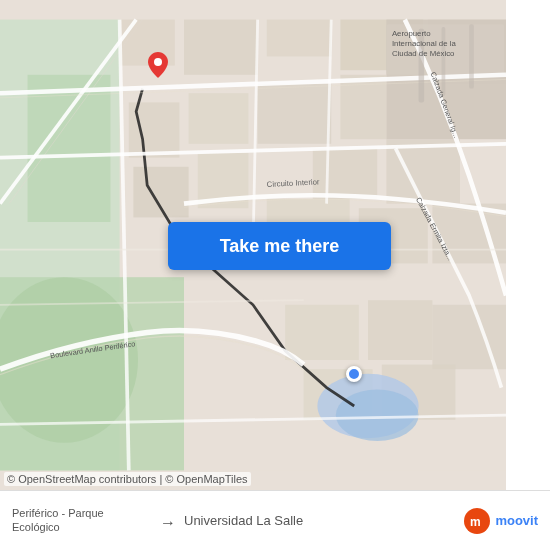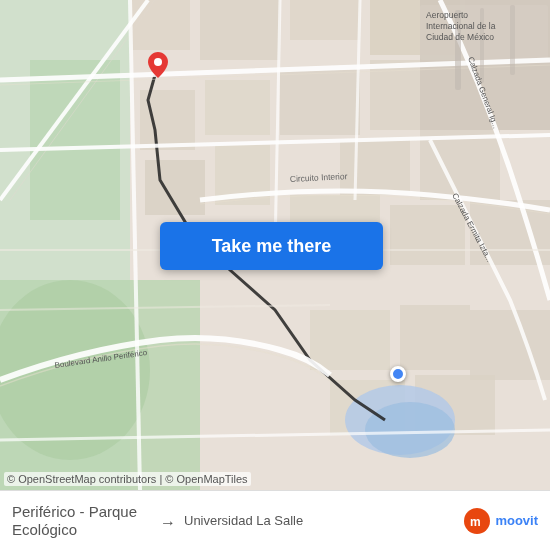--- a/index.html
+++ b/index.html
@@ -5,40 +5,40 @@
     * { margin: 0; padding: 0; box-sizing: border-box; }
     body {
       width: 550px;
       height: 550px;
       overflow: hidden;
       font-family: Arial, sans-serif;
       position: relative;
     }
 
     #map-container {
-      width: 550px;
+      width: 506px;
       height: 490px;
       position: relative;
       overflow: hidden;
       background-color: #e8e0d8;
     }
 
     
     .map-svg {
       width: 100%;
       height: 100%;
       position: absolute;
       top: 0; left: 0;
     }
 
     
     #take-me-there-btn {
       position: absolute;
       top: 222px;
-      left: 160px;
+      left: 168px;
       width: 223px;
       height: 48px;
       background-color: #1a73e8;
       color: white;
       border: none;
       border-radius: 6px;
       font-size: 18px;
       font-weight: 600;
       cursor: pointer;
       display: flex;
@@ -62,21 +62,21 @@
     }
 
     .route-info {
       display: flex;
       align-items: center;
       flex: 1;
       gap: 8px;
     }
 
     .route-from {
-      font-size: 15px;
+      font-size: 11px;
       color: #555;
       max-width: 140px;
       line-height: 1.2;
     }
 
     .route-arrow {
       font-size: 16px;
       color: #555;
       flex-shrink: 0;
     }

